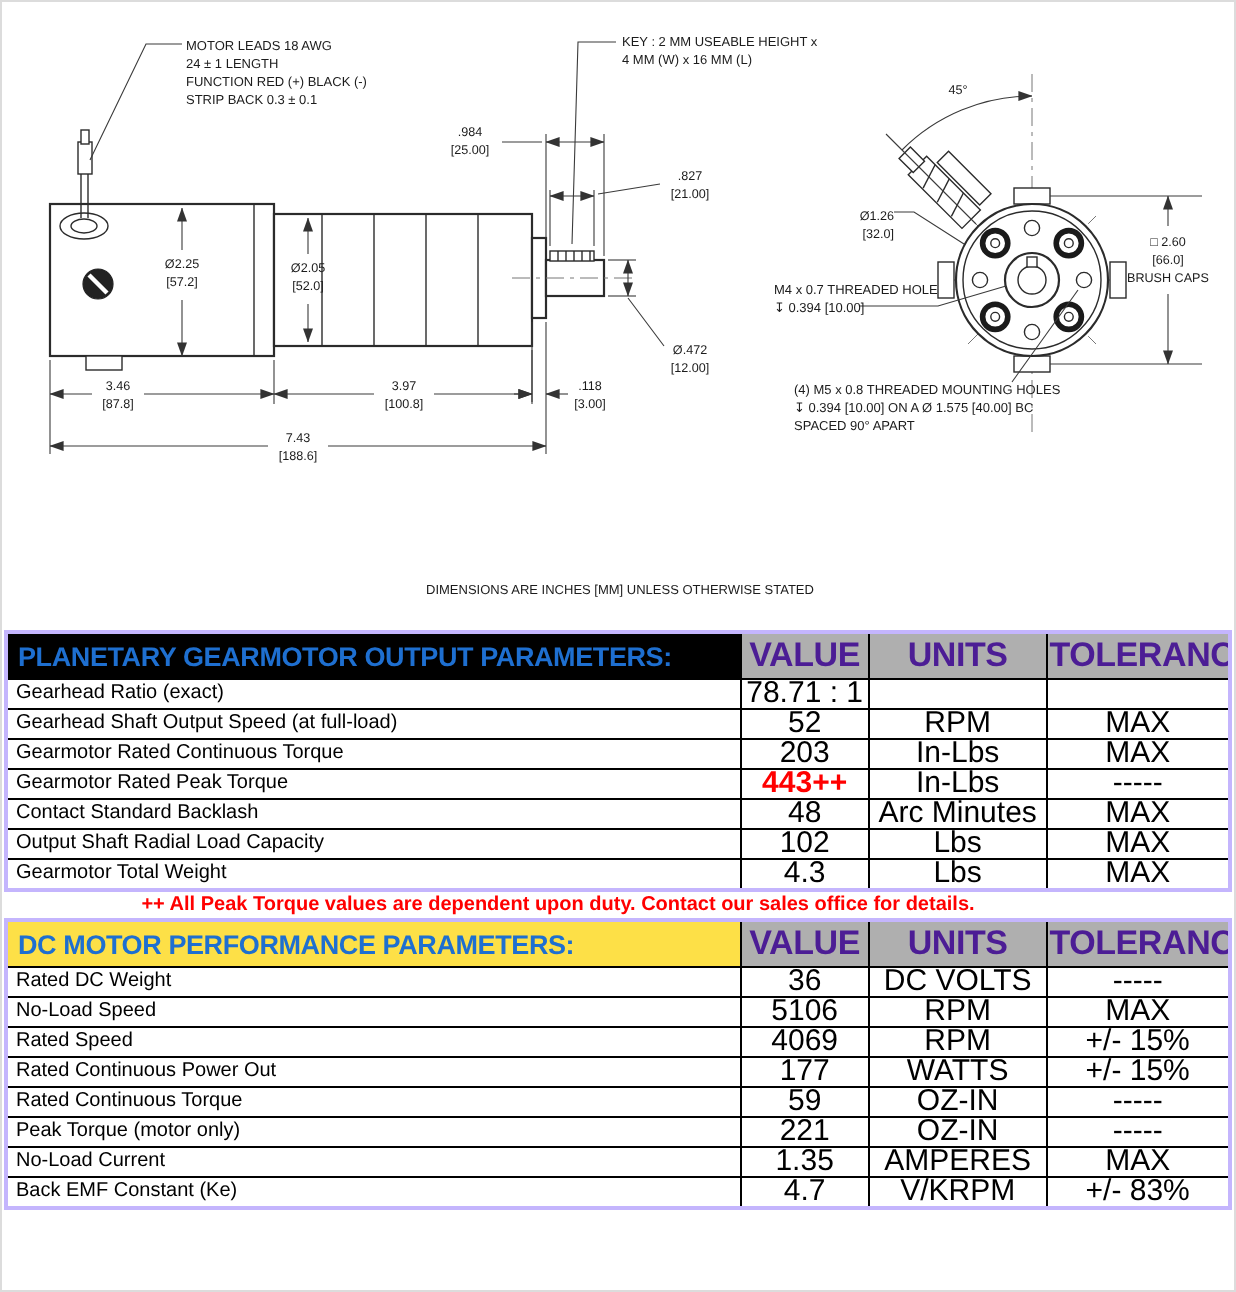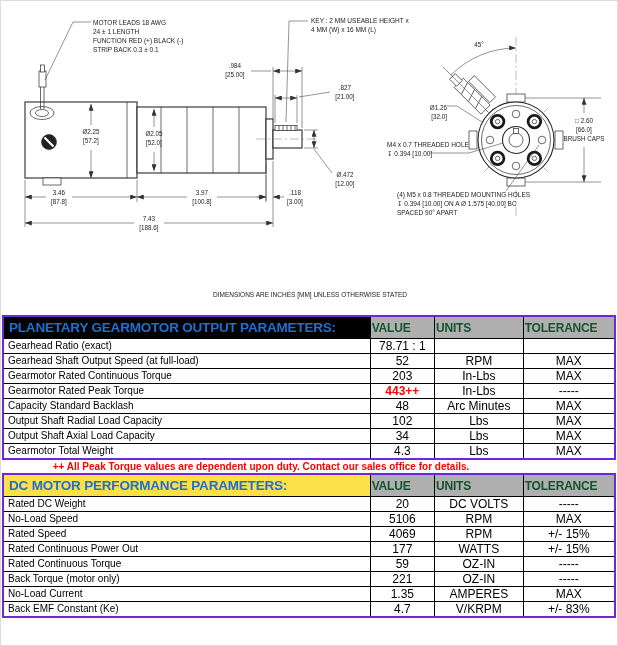--- a/index.html
+++ b/index.html
@@ -9,28 +9,28 @@
   svg text{font-family:"Liberation Sans","DejaVu Sans",sans-serif;fill:#1c1c1c;}
   svg text.d{font-size:6.3px;}
   svg text.n{font-size:6.5px;}
   .ol{fill:#fff;stroke:#2b2b2b;stroke-width:1.1;}
   .ol2{fill:#fff;stroke:#2b2b2b;stroke-width:0.7;}
   .dk{fill:#222;stroke:#222;stroke-width:0.6;}
   .dl{stroke:#3a3a3a;stroke-width:0.55;fill:none;}
   .cl{stroke:#777;stroke-width:0.5;fill:none;stroke-dasharray:9 3 2 3;}
   .ptable{border-collapse:collapse;width:614px;margin-left:1px;table-layout:fixed;background:#fff;}
   .ptable td,.ptable th{border:1px solid #000;overflow:hidden;white-space:nowrap;}
-  .ptable{border:2px solid #6d28d9;}
+  .ptable{border:2px solid #c4b5fd;}
   th.title{height:19px;text-align:left;padding:0 0 0 5px;font-size:13.5px;font-weight:bold;color:#1E6FD0;letter-spacing:-0.2px;}
   th.tblack{background:#000;}
   th.tgray{background:#fde047;}
-  th.colhead{height:19px;background:#AFAFAF;color:#14532d;font-size:12px;font-weight:bold;text-align:left;letter-spacing:-0.2px;}
+  th.colhead{height:19px;background:#AFAFAF;color:#4c1d95;font-size:17px;font-weight:bold;text-align:center;letter-spacing:-0.2px;}
   td.c-label{height:12px;font-size:10px;text-align:left;padding:0 2px 0 4px;line-height:12px;}
-  td.c-mid{height:12px;font-size:12px;text-align:center;line-height:12px;}
-  .footnote{width:518px;margin-left:1px;height:13px;line-height:13px;text-align:center;color:#FF0000;font-weight:bold;font-size:10px;}
+  td.c-mid{height:12px;font-size:15px;text-align:center;line-height:12px;}
+  .footnote{width:518px;margin-left:1px;height:13px;line-height:13px;text-align:center;color:#FF0000;font-weight:bold;font-size:10px;padding-left:18px;}
   .col0{width:60%;}.col1{width:10.5%;}.col2{width:14.5%;}.col3{width:15%;}
 </style>
 </head>
 <body>
 
 <div class="page">
 
 <svg width="618" height="314" viewBox="0 0 618 314">
   <defs>
     <marker id="arw" markerUnits="userSpaceOnUse" markerWidth="7" markerHeight="5" viewBox="0 0 7 5" refX="6.8" refY="2.5" orient="auto-start-reverse">
@@ -275,34 +275,28 @@
           <td class="c-mid">In-Lbs</td>
           <td class="c-mid">MAX</td>
         </tr>
         <tr>
           <td class="c-label">Gearmotor Rated Peak Torque</td>
           <td class="c-mid" style="color: rgb(255, 0, 0); font-weight: bold;">443++</td>
           <td class="c-mid">In-Lbs</td>
           <td class="c-mid">-----</td>
         </tr>
         <tr>
-          <td class="c-label">Capacity Standard Backlash</td>
+          <td class="c-label">Contact Standard Backlash</td>
           <td class="c-mid">48</td>
           <td class="c-mid">Arc Minutes</td>
           <td class="c-mid">MAX</td>
         </tr>
         <tr>
           <td class="c-label">Output Shaft Radial Load Capacity</td>
           <td class="c-mid">102</td>
-          <td class="c-mid">Lbs</td>
-          <td class="c-mid">MAX</td>
-        </tr>
-        <tr>
-          <td class="c-label">Output Shaft Axial Load Capacity</td>
-          <td class="c-mid">34</td>
           <td class="c-mid">Lbs</td>
           <td class="c-mid">MAX</td>
         </tr>
         <tr>
           <td class="c-label">Gearmotor Total Weight</td>
           <td class="c-mid">4.3</td>
           <td class="c-mid">Lbs</td>
           <td class="c-mid">MAX</td>
         </tr>
       </tbody>
@@ -321,21 +315,21 @@
     <tr>
       <th class="title tgray">DC MOTOR PERFORMANCE PARAMETERS:</th>
       <th class="colhead">VALUE</th>
       <th class="colhead">UNITS</th>
       <th class="colhead">TOLERANCE</th>
     </tr>
   </thead>
   <tbody id="t2-body">
         <tr>
           <td class="c-label">Rated DC Weight</td>
-          <td class="c-mid">20</td>
+          <td class="c-mid">36</td>
           <td class="c-mid">DC VOLTS</td>
           <td class="c-mid">-----</td>
         </tr>
         <tr>
           <td class="c-label">No-Load Speed</td>
           <td class="c-mid">5106</td>
           <td class="c-mid">RPM</td>
           <td class="c-mid">MAX</td>
         </tr>
         <tr>
@@ -350,21 +344,21 @@
           <td class="c-mid">WATTS</td>
           <td class="c-mid">+/- 15%</td>
         </tr>
         <tr>
           <td class="c-label">Rated Continuous Torque</td>
           <td class="c-mid">59</td>
           <td class="c-mid">OZ-IN</td>
           <td class="c-mid">-----</td>
         </tr>
         <tr>
-          <td class="c-label">Back Torque (motor only)</td>
+          <td class="c-label">Peak Torque (motor only)</td>
           <td class="c-mid">221</td>
           <td class="c-mid">OZ-IN</td>
           <td class="c-mid">-----</td>
         </tr>
         <tr>
           <td class="c-label">No-Load Current</td>
           <td class="c-mid">1.35</td>
           <td class="c-mid">AMPERES</td>
           <td class="c-mid">MAX</td>
         </tr>

